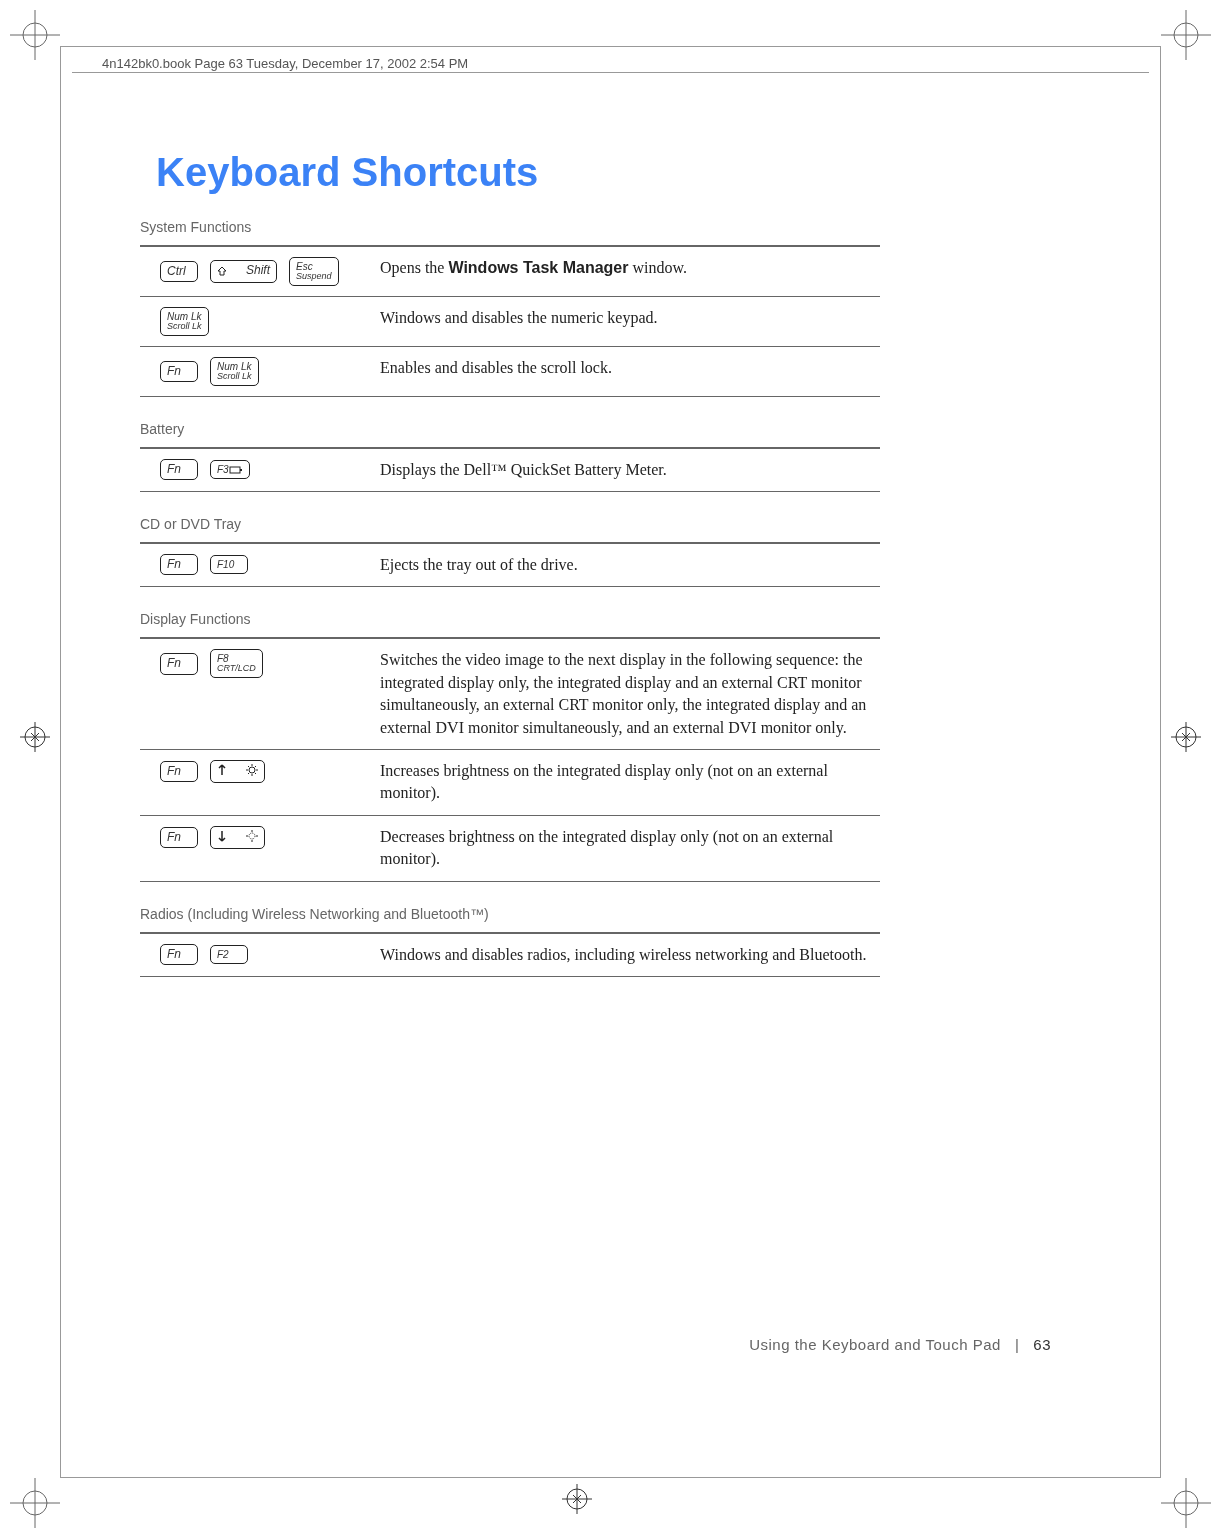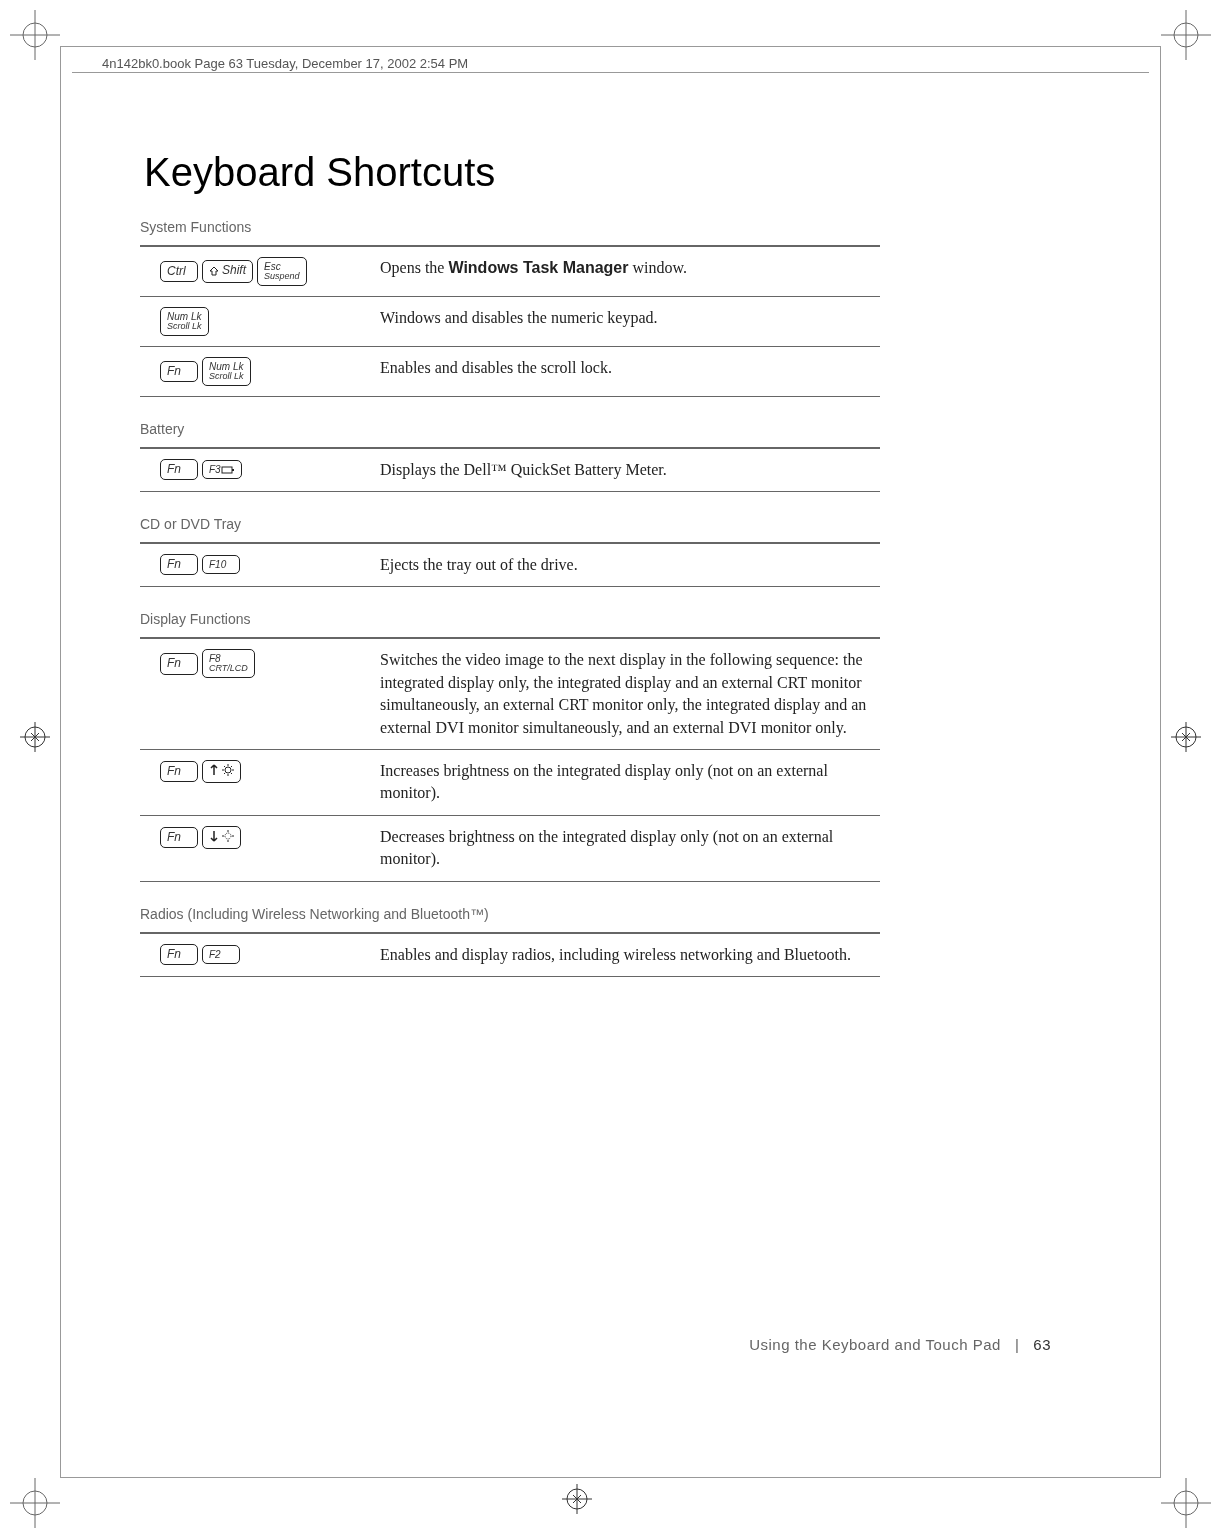--- a/index.html
+++ b/index.html
@@ -23,24 +23,24 @@
     color: #555;
   }
   .content {
     position: absolute;
     top: 150px;
     left: 140px;
     width: 740px;
   }
   h1 {
     font-family: 'Trebuchet MS', Arial, sans-serif;
-    font-weight: normal;
+    font-weight: bold;
     font-size: 40px;
-    color: #000000;
-    margin: 0 0 18px 4px;
+    color: #3b82f6;
+    margin: 0 0 18px 16px;
   }
   h2 {
     font-family: 'Trebuchet MS', Arial, sans-serif;
     font-weight: normal;
     font-size: 14px;
     color: #666;
     margin: 24px 0 10px 0;
   }
   .tbl {
     width: 100%;
@@ -65,40 +65,40 @@
   }
   .key {
     display: inline-block;
     border: 1.5px solid #222;
     border-radius: 5px;
     padding: 3px 6px;
     font-family: Arial, sans-serif;
     font-size: 12px;
     font-style: italic;
     line-height: 1.1;
-    margin-right: 0;
+    margin-right: 8px;
     vertical-align: middle;
     min-width: 24px;
     text-align: left;
     background: #fff;
   }
   .key.small { font-size: 10px; }
   .key .sub { font-size: 9px; display:block; font-style: italic; }
   .key svg { vertical-align: middle; }
   .footer {
     position: absolute;
     bottom: 185px;
     right: 170px;
     font-family: 'Trebuchet MS', Arial, sans-serif;
     font-size: 15px;
     color: #666;
     letter-spacing: 0.5px;
   }
   .footer .pagenum { color: #333; }
-  .iconbox { display:inline-flex; align-items:center; gap:3px; }
+  .iconbox { display:inline-flex; align-items:center; gap:19px; }
   b { font-family: Arial, sans-serif; }
 </style>
 </head>
 <body>
 
 <div class="crop-mark" style="top:10px;left:10px">
   <svg width="50" height="50">
       <circle cx="25" cy="25" r="12" stroke="#666" fill="none" stroke-width="1"></circle>
       <line x1="25" y1="0" x2="25" y2="50" stroke="#666"></line>
       <line x1="0" y1="25" x2="50" y2="25" stroke="#666"></line>
@@ -278,21 +278,21 @@
     </table>
 
   <h2>Radios (Including Wireless Networking and Bluetooth™)</h2>
   <table class="tbl tbl-top">
     <tbody>
         <tr class="row">
       <td class="keycell">
         <span class="key">Fn</span>
         <span class="key small">F2</span>
       </td>
-      <td class="desc">Enables and display radios, including wireless networking and Bluetooth.</td>
+      <td class="desc">Windows and disables radios, including wireless networking and Bluetooth.</td>
     </tr>
   </tbody>
     </table>
 </div>
 
 <div class="footer">
   <span>Using the Keyboard and Touch Pad</span>
   &nbsp;&nbsp;<span>|</span>&nbsp;&nbsp;
   <span class="pagenum">63</span>
 </div>

